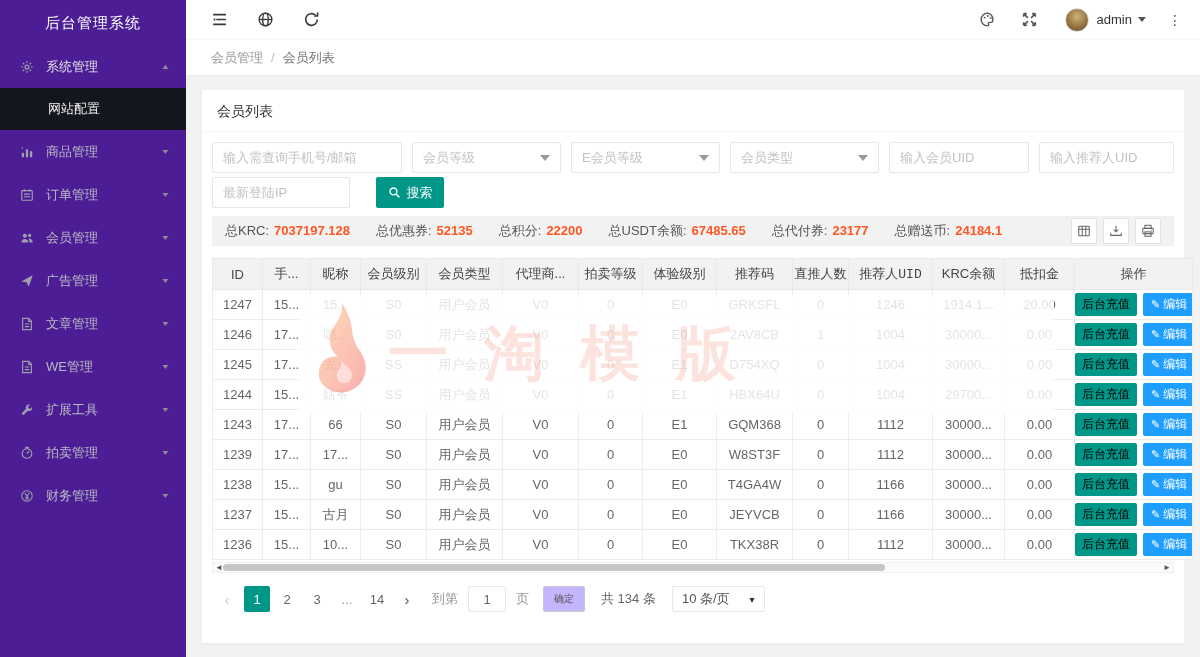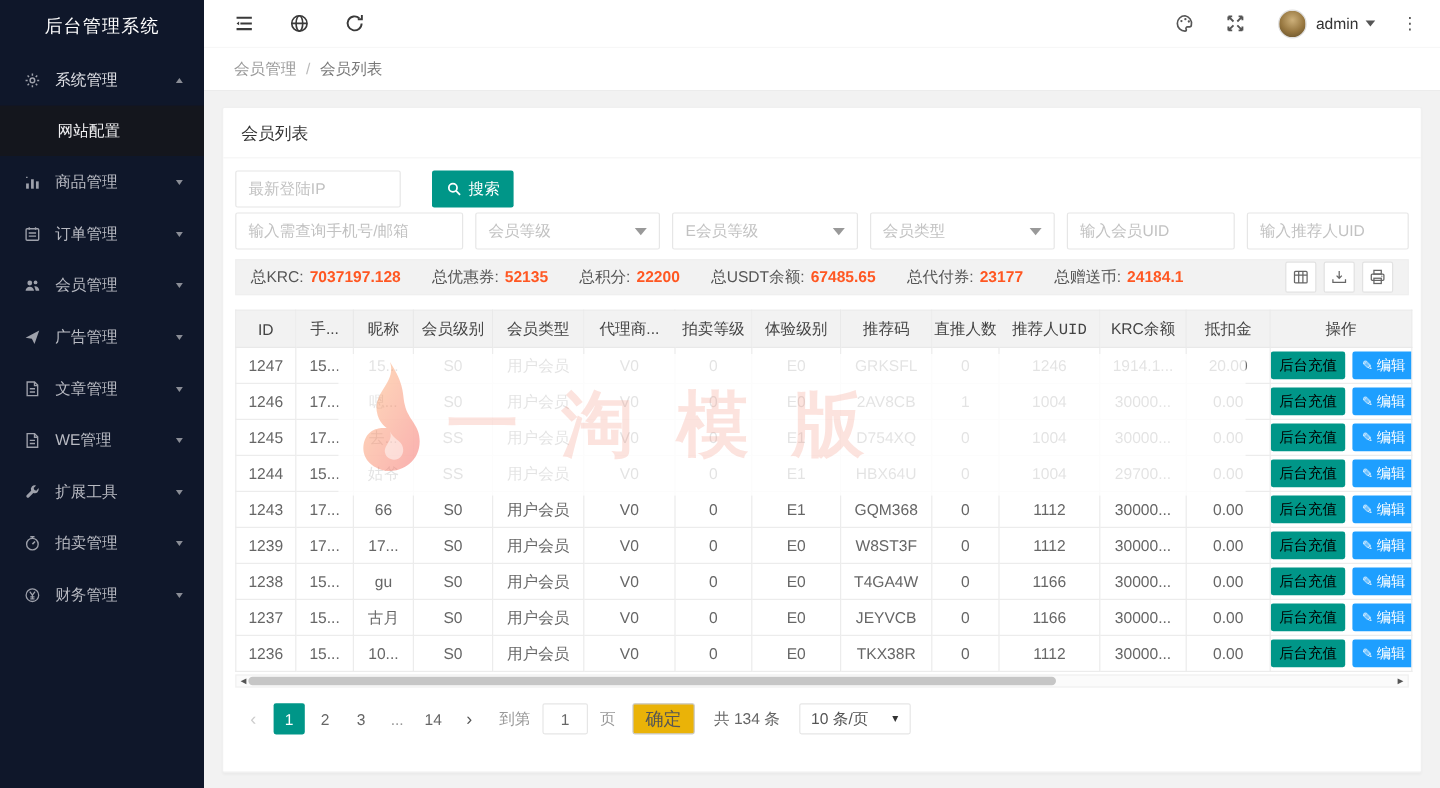--- a/index.html
+++ b/index.html
@@ -1,21 +1,21 @@
 <!DOCTYPE html>
 <html><head>
 <meta charset="utf-8">
 <style>
   * { margin:0; padding:0; box-sizing:border-box; }
   html,body { width:1200px; height:657px; overflow:hidden; }
   body { font-family:"Liberation Sans","DejaVu Sans",sans-serif; background:#f2f2f2; }
   .app { display:flex; width:1200px; height:657px; }
 
   
-  .sidebar { width:170px; flex-shrink:0; background:#0f172a; overflow:hidden; }
+  .sidebar { width:186px; flex-shrink:0; background:#4c1d95; overflow:hidden; }
   .logo { height:45px; line-height:45px; text-align:center; color:#fefefe; font-size:15px; letter-spacing:1px; }
   .side-item { height:43px; display:flex; align-items:center; padding:0 16px 0 19px; font-size:13px; color:#b8bac2; cursor:pointer; }
   .side-item .icn { width:16px; height:16px; margin-right:11px; display:inline-flex; align-items:center; justify-content:center; color:#9ea1ab; }
   .side-item .icn svg { width:14px; height:14px; }
   .side-item .lbl { flex:1; }
   .side-item .caret { font-size:9px; color:#8a8d96; transform:scale(1.1,0.8); }
   .side-item.open { color:#dfe0e5; }
   .side-sub { background:#14161d; }
   .sub-item { height:42px; line-height:42px; padding-left:48px; color:#f0f0f2; font-size:13px; cursor:pointer; background:#14161d; }
 
@@ -81,21 +81,21 @@
   
   .pagination { display:flex; align-items:center; padding:13px 2px; font-size:13px; color:#666; gap:4px; }
   .pg-btn { min-width:26px; height:26px; display:flex; align-items:center; justify-content:center; cursor:pointer; border-radius:2px; padding:0 4px; }
   .pg-prev { color:#ccc; font-size:15px; }
   .pg-next { color:#555; font-size:15px; }
   .pg-active { background:#009688; color:#fff; }
   .pg-ellipsis { color:#999; cursor:default; }
   .goto-label { margin-left:8px; color:#999; }
   .goto-input { width:38px; height:26px; border:1px solid #e6e6e6; border-radius:2px; text-align:center; font-size:13px; color:#666; margin:0 6px; font-family:inherit; }
   .page-label { color:#999; margin-right:10px; }
-  .confirm-btn { height:26px; padding:0 10px; background:#eab308; border:1px solid #c9c9c9; border-radius:2px; font-size:15px; color:#555; cursor:pointer; margin-right:12px; font-family:inherit;text-align:right; }
+  .confirm-btn { height:26px; padding:0 10px; background:#c4b5fd; border:1px solid #c9c9c9; border-radius:2px; font-size:10px; color:#555; cursor:pointer; margin-right:12px; font-family:inherit;text-align:right; }
   .total-label { margin-right:12px; }
   .per-page { height:26px; border:1px solid #e6e6e6; border-radius:2px; display:flex; align-items:center; padding:0 9px; gap:20px; cursor:pointer; color:#555; }
   .pp-caret { font-size:10px; color:#333; }
 </style>
 </head>
 <body>
 
 <div class="app">
 
   <aside class="sidebar">
@@ -263,45 +263,45 @@
       <span class="bc-sep">/</span>
       <span class="bc-current">会员列表</span>
     </div>
 
     <div class="content">
       <div class="card">
         <div class="card-header">会员列表</div>
         <div class="card-body">
 
           <div class="f-row">
-            <input class="f-input w138" placeholder="最新登陆IP" style="">
-            <button class="search-btn">
-              <svg viewBox="0 0 16 16" fill="none" stroke="#fff" stroke-width="1.8">
-                  <circle cx="6.7" cy="6.7" r="4.2"></circle>
-                  <path d="M10 10l4 4"></path>
-                </svg>
-              <span>搜索</span>
-            </button>
-          </div>
-          <div class="f-row">
             <input class="f-input w190" placeholder="输入需查询手机号/邮箱" style="">
             <div class="f-select w155">
               <span>会员等级</span>
               <span class="sel-caret"></span>
             </div>
             <div class="f-select w155">
               <span>E会员等级</span>
               <span class="sel-caret"></span>
             </div>
             <div class="f-select w155">
               <span>会员类型</span>
               <span class="sel-caret"></span>
             </div>
             <input class="f-input w140" placeholder="输入会员UID" style="">
             <input class="f-input w135" placeholder="输入推荐人UID" style="">
+          </div>
+          <div class="f-row">
+            <input class="f-input w138" placeholder="最新登陆IP" style="">
+            <button class="search-btn">
+              <svg viewBox="0 0 16 16" fill="none" stroke="#fff" stroke-width="1.8">
+                  <circle cx="6.7" cy="6.7" r="4.2"></circle>
+                  <path d="M10 10l4 4"></path>
+                </svg>
+              <span>搜索</span>
+            </button>
           </div>
 
           <div class="stats-bar">
             <span id="stats-host" style="display:flex;">
                 <span class="stat"><span>总KRC:</span><span class="val">7037197.128</span></span>
                 <span class="stat"><span>总优惠券:</span><span class="val">52135</span></span>
                 <span class="stat"><span>总积分:</span><span class="val">22200</span></span>
                 <span class="stat"><span>总USDT余额:</span><span class="val">67485.65</span></span>
                 <span class="stat"><span>总代付券:</span><span class="val">23177</span></span>
                 <span class="stat"><span>总赠送币:</span><span class="val">24184.1</span></span>

